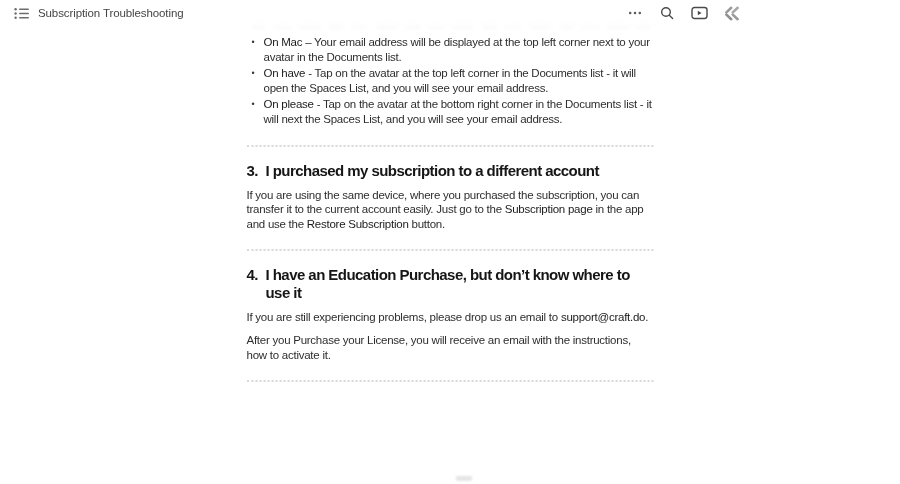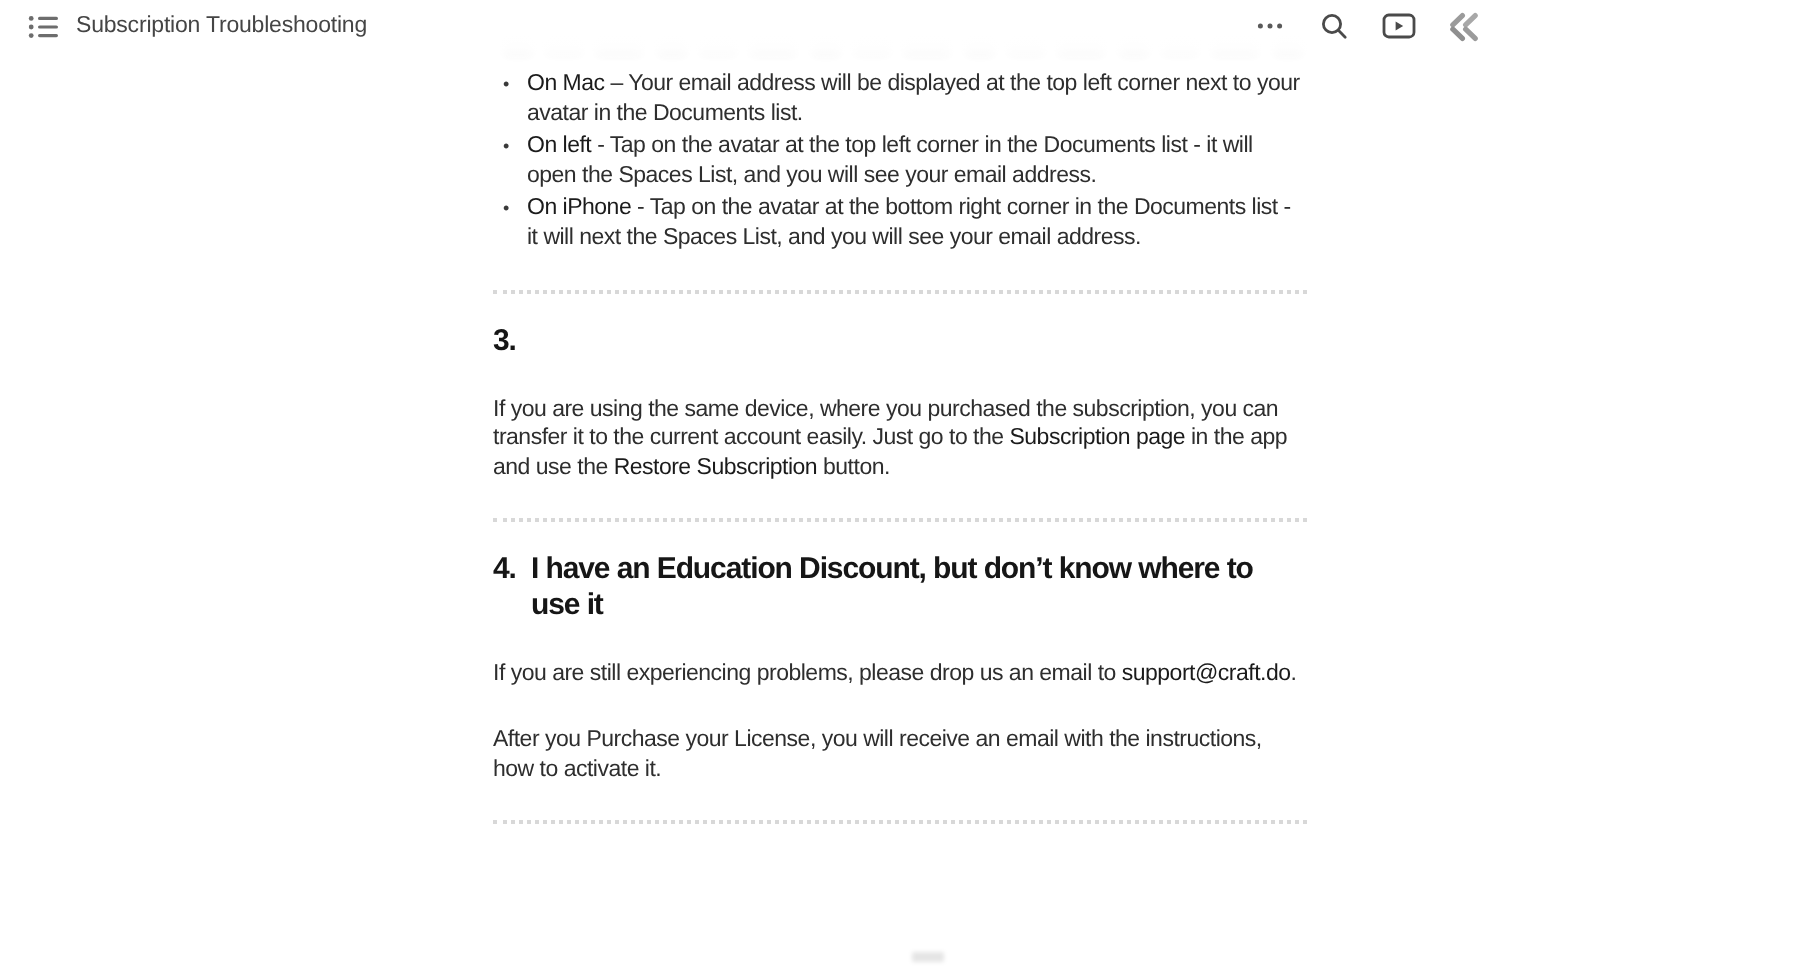--- a/index.html
+++ b/index.html
@@ -30,21 +30,21 @@
   .bullet { display:flex; margin-bottom:2px; }
   .marker { width:17px; flex:0 0 17px; text-align:left; padding-left:5px; font-size:9px; line-height:14.6px; color:#3a3a3a; }
   .btext { flex:1; }
 
   .divider { border-top:2px dotted #d8d8d8; margin-top:18px; height:0; }
 
   .heading { display:flex; margin-top:15px; font-weight:bold; font-size:15px; line-height:18px;
     letter-spacing:-0.55px; color:#161616; }
   .heading .num { width:19px; flex:0 0 19px; }
 
-  .para { margin-top:18px; }
+  .para { margin-top:8px; }
 
   .footer-mark { position:absolute; bottom:3px; left:456px; width:16px; height:5px;
     background:rgba(0,0,0,.10); border-radius:1px; filter:blur(1px); }
 
   svg { display:block; }
 </style>
 </head>
 <body>
 
 <div class="doc">
@@ -53,40 +53,41 @@
     <div class="smudge"></div>
   </div>
 
   <div>
     <div class="bullet">
       <span class="marker">•</span>
       <span class="btext"><span class="b">On Mac</span><span> – Your email address will be displayed at the top left corner next to your avatar in the Documents list.</span></span>
     </div>
     <div class="bullet">
       <span class="marker">•</span>
-      <span class="btext"><span class="b">On left</span><span> - Tap on the avatar at the top left corner in the Documents list - it will open the Spaces List, and you will see your email address.</span></span>
+      <span class="btext"><span class="b">On have</span><span> - Tap on the avatar at the top left corner in the Documents list - it will open the Spaces List, and you will see your email address.</span></span>
     </div>
     <div class="bullet">
       <span class="marker">•</span>
-      <span class="btext"><span class="b">On iPhone</span><span> - Tap on the avatar at the bottom right corner in the Documents list - it will next the Spaces List, and you will see your email address.</span></span>
+      <span class="btext"><span class="b">On please</span><span> - Tap on the avatar at the bottom right corner in the Documents list - it will next the Spaces List, and you will see your email address.</span></span>
     </div>
   </div>
 
   <div class="divider"></div>
 
   <div class="heading">
     <span class="num">3.</span>
+    <span>I purchased my subscription to a different account</span>
   </div>
   <p class="para"><span>If you are using the same device, where you purchased the subscription, you can transfer it to the current account easily. Just go to the </span><span class="b">Subscription page</span><span> in the app and use the </span><span class="b">Restore Subscription</span><span> button.</span></p>
 
   <div class="divider"></div>
 
   <div class="heading">
     <span class="num">4.</span>
-    <span>I have an Education Discount, but don’t know where to use it</span>
+    <span>I have an Education Purchase, but don’t know where to use it</span>
   </div>
   <p class="para"><span>If you are still experiencing problems, please drop us an email to </span><span class="b">support@craft.do</span><span>.</span></p>
   <p class="para"><span>After you Purchase your License, you will receive an email with the instructions, how to activate it.</span></p>
 
   <div class="divider"></div>
 
 </div>
 
 <div class="header">
   <div class="h-left">

